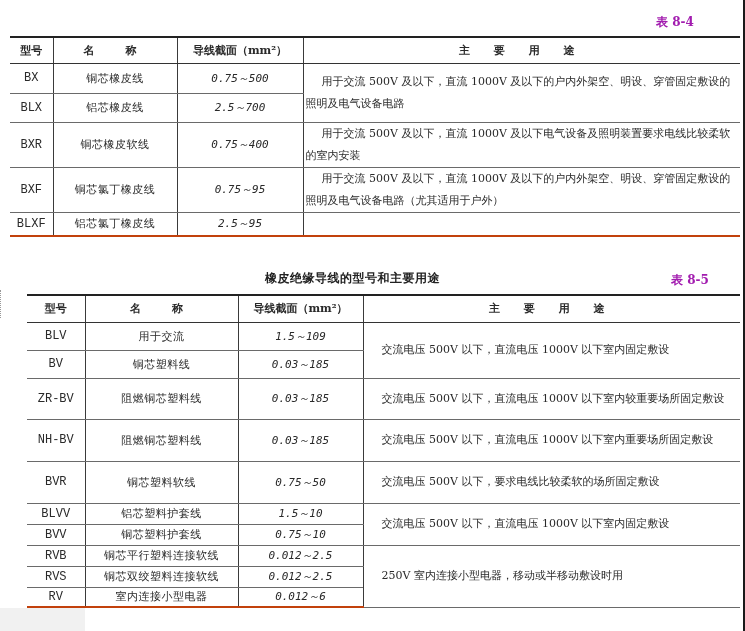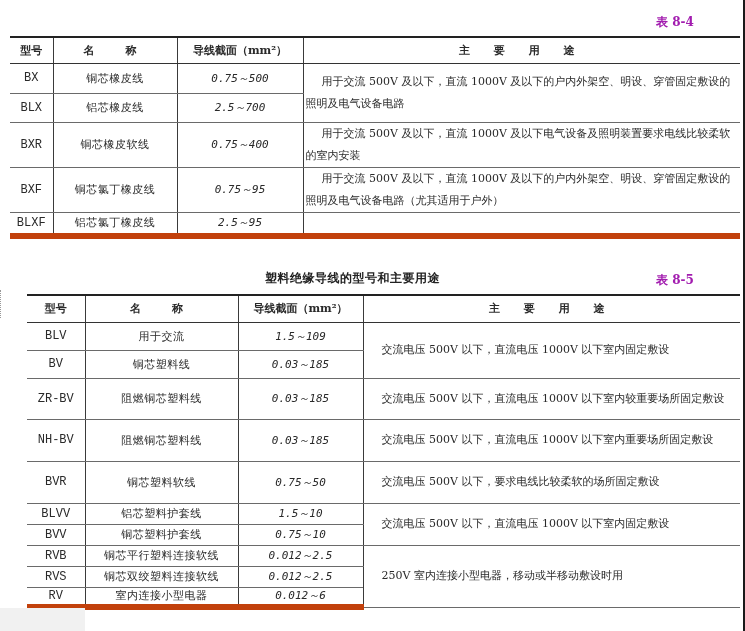--- a/index.html
+++ b/index.html
@@ -12,21 +12,21 @@
   .caption { position: absolute; font-size: 12px; font-weight: bold; color: #222; letter-spacing: 0.5px; white-space: nowrap; }
   .tabno { position: absolute; font-size: 12px; font-weight: bold; color: #a21caf; white-space: nowrap; }
 
   table.spec { position: absolute; border-collapse: collapse; table-layout: fixed; font-size: 11px; }
   table.spec td, table.spec th {
     border-left: 1px solid #3a3a3a; border-right: 1px solid #3a3a3a;
     border-top: 1px solid #6a6a6a; border-bottom: 1px solid #6a6a6a;
     padding: 0; text-align: center; vertical-align: middle; font-weight: normal; color: #2a2a2a;
   }
   table.spec tr:first-child th { border-top: 2px solid #222; border-bottom: 1.5px solid #333; font-weight: bold; margin-top: 8px; }
-  table.spec tr:last-child td { border-bottom: 6px solid #c2410c; margin-top: 8px; }
+  table.spec tr:last-child td { border-bottom: 2px solid #c2410c; margin-top: 8px; }
   table.spec td:first-child, table.spec th:first-child { border-left: none; }
   table.spec td:last-child, table.spec th:last-child { border-right: none; }
   td.usage { text-align: left !important; padding: 0 4px 0 2px !important; line-height: 22px; font-size: 11px; }
   .indent { display: inline-block; width: 16px; }
   .hdr-spaced { letter-spacing: 10px; }
   .model { font-family: Liberation Mono, monospace; font-size: 12px; }
   .sec { font-family: "DejaVu Sans Mono", "Liberation Mono", monospace; font-size: 11px; font-style: italic; }
   .name { font-size: 11px; letter-spacing: 0.5px; }
   .left-mark { position: absolute; left: 0; top: 290px; width: 3px; height: 28px; border-left: 1px dotted #999; }
   .gray-box { position: absolute; left: 0; top: 608px; width: 85px; height: 23px; background: #f1f1f1; }
@@ -78,22 +78,22 @@
     <tr style="height:24px;">
       <td class="model">BLXF</td>
       <td class="name">铝芯氯丁橡皮线</td>
       <td class="sec">2.5～95</td>
       <td class="usage"></td>
     </tr>
   </tbody>
     </table>
 
   <div class="left-mark"></div>
-  <div class="caption" style="left:265px; top:270px;">塑料绝缘导线的型号和主要用途</div>
-  <div class="tabno" style="left:656px; top:272px;">表 8-5</div>
+  <div class="caption" style="left:265px; top:270px;">橡皮绝缘导线的型号和主要用途</div>
+  <div class="tabno" style="left:671px; top:272px;">表 8-5</div>
 
   <table class="spec" style="left:27px; top:294px; width:713px;">
     <colgroup>
         <col style="width:58px">
         <col style="width:153px">
         <col style="width:125px">
         <col style="width:377px">
       </colgroup>
     <tbody>
         <tr style="height:27px;">

